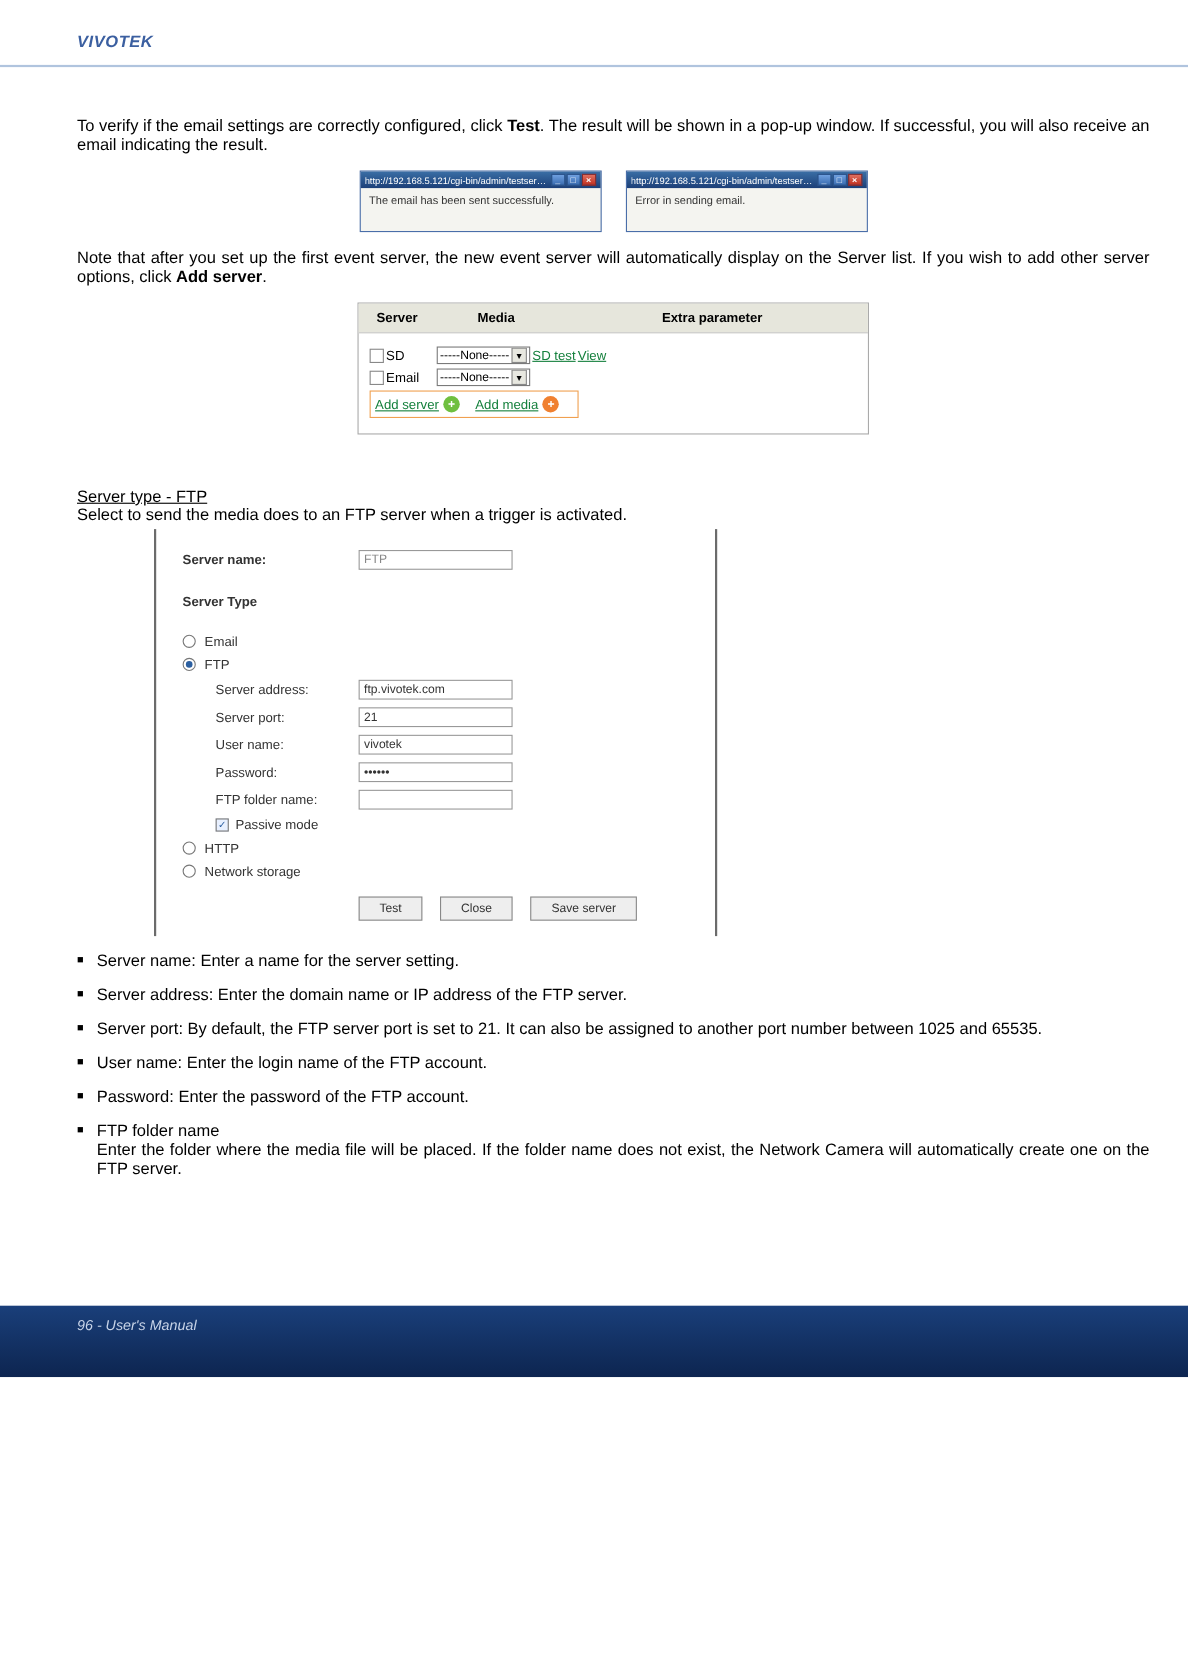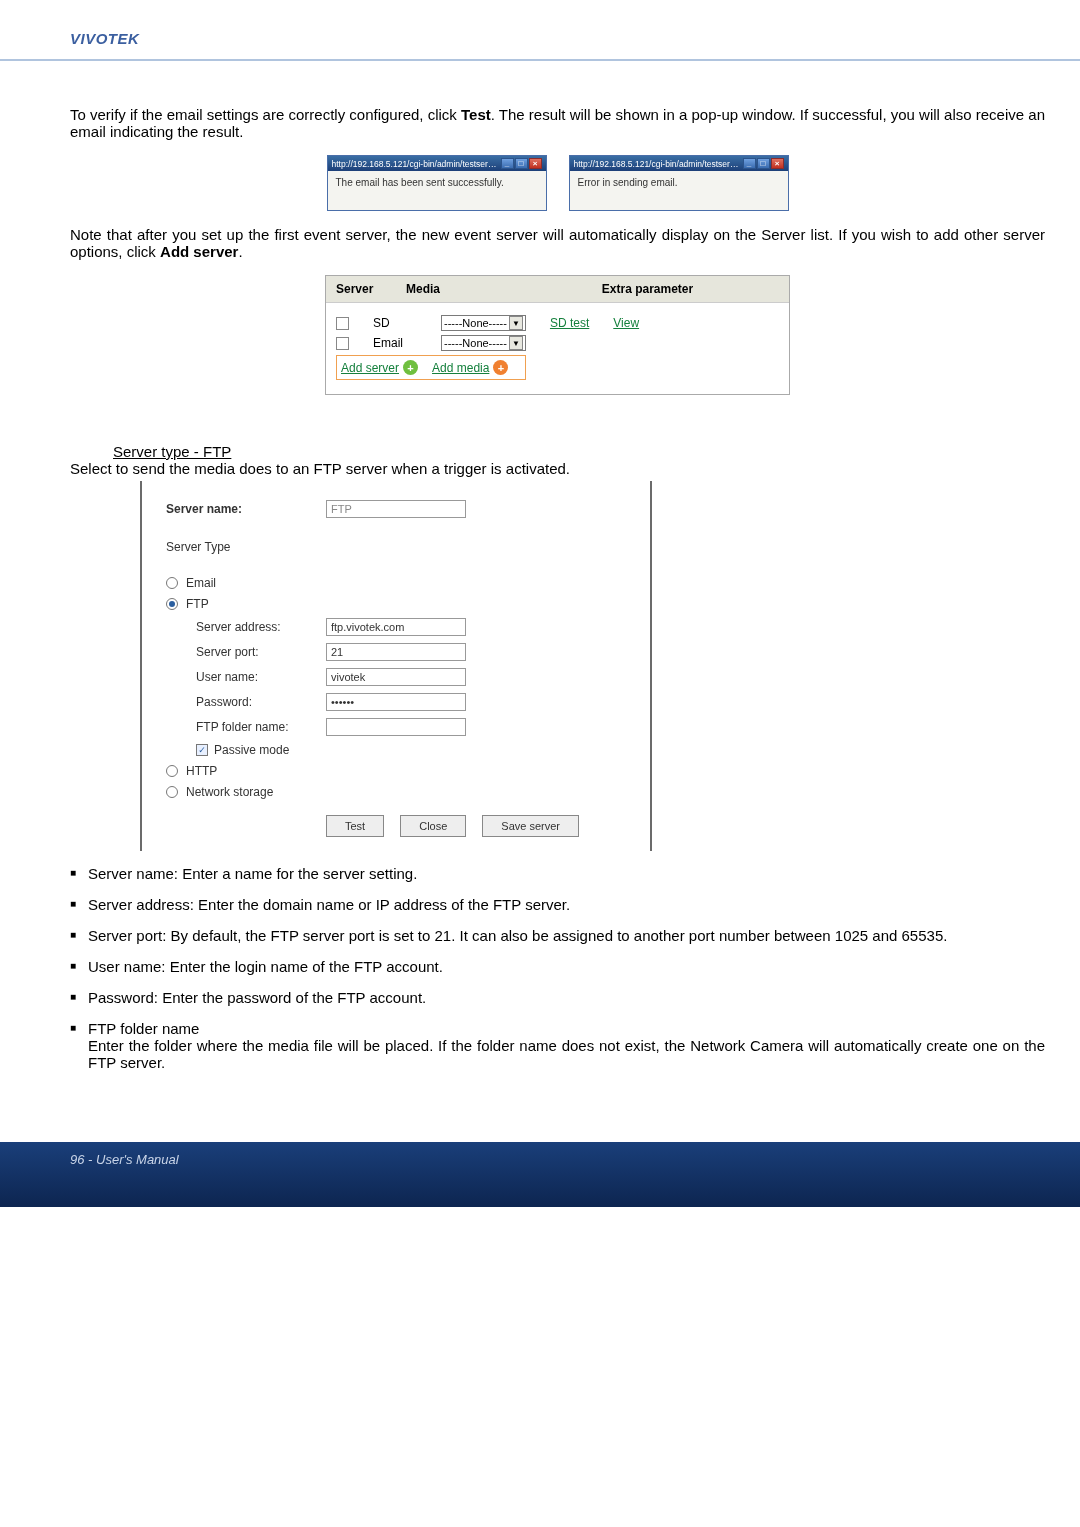--- a/index.html
+++ b/index.html
@@ -15,46 +15,46 @@
   .popup { width:220px; border:1px solid #4a6ea9; font-size:9px; background:#f4f4f0; }
   .popup-titlebar { background:linear-gradient(#3a6ea5,#1c3f78); color:#fff; padding:2px 4px; display:flex; align-items:center; justify-content:space-between; font-family:Tahoma,Arial; font-size:8.5px; white-space:nowrap; overflow:hidden; }
   .popup-titlebar .tb-text { overflow:hidden; text-overflow:ellipsis; }
   .popup-btns { display:flex; gap:1px; }
   .wbtn { width:13px; height:11px; display:flex; align-items:center; justify-content:center; font-size:8px; font-weight:bold; color:#fff; }
   .wbtn.min,.wbtn.max { background:linear-gradient(#6fa0e0,#3a6cb0); border:1px solid #2c548c; }
   .wbtn.close { background:linear-gradient(#e07060,#c03020); border:1px solid #8c2c2c; }
   .popup-body { padding:6px 8px 22px 8px; font-size:10px; color:#333; }
   .server-panel { width:465px; margin:10px auto 18px auto; border:1px solid #aaa; background:#fff; }
   .sp-header { display:flex; background:#e6e6dc; border-bottom:1px solid #ccc; font-size:12px; font-weight:bold; }
-  .sp-h-cell { padding:6px 10px; }
+  .sp-h-cell { padding:6px 10px;text-align:center; }
   .sp-body { padding:8px 10px 10px 10px; font-size:12px; }
-  .sp-row { display:flex; align-items:center; gap:24px; margin:4px 0; }
+  .sp-row { display:flex; align-items:center; gap:2px; margin:4px 0; }
   .cb { width:13px; height:13px; border:1px solid #888; background:#fff; display:inline-block; }
   .sp-select { border:1px solid #7a7a7a; font-size:11px; padding:0 2px; background:#fff; display:inline-flex; align-items:center; }
   .dd-btn { border:1px solid #888; width:14px; height:14px; display:inline-flex; align-items:center; justify-content:center; margin-left:2px; background:#e8e8e0; font-size:8px; }
   .alink { color:#15803d; text-decoration:underline; font-size:12px; }
   .add-icon { display:inline-flex; width:15px; height:15px; border-radius:50%; align-items:center; justify-content:center; font-weight:bold; font-size:11px; color:#fff; }
   .add-icon.green { background:#6fbf3f; }
   .add-icon.orange { background:#f08030; }
-  .underline { text-decoration:underline;margin-left:43px; }
+  .underline { text-decoration:underline; }
   .ftp-panel { width:512px; margin:4px 0 10px 70px; border-left:2px solid #6b6b6b; border-right:2px solid #6b6b6b; padding:12px 18px 14px 24px; font-size:12px; color:#333; }
   .ftp-row { display:flex; align-items:center; margin:7px 0; }
   .ftp-label { width:160px; }
   .ftp-label.ind { padding-left:30px; }
   .ftp-input { border:1px solid #999; background:#fff; height:18px; width:140px; padding:0 4px; font-size:11px; display:flex; align-items:center; }
   .radio { width:12px; height:12px; border:1px solid #777; border-radius:50%; display:inline-flex; align-items:center; justify-content:center; margin-right:8px; background:#fff; }
   .radio.sel::after { content:""; width:6px; height:6px; border-radius:50%; background:#2b5fa0; display:block; }
   .cb2 { width:12px; height:12px; border:1px solid #777; background:#e8f0ff; display:inline-flex; align-items:center; justify-content:center; font-size:9px; color:#2b5fa0; margin-right:6px; }
   .btn { border:1px solid #888; background:#eee; padding:4px 18px; font-size:11px; }
   .btn-row { display:flex; gap:16px; margin:16px 0 0 160px; }
-  .sect-title { font-weight:normal; font-size:12px; margin:22px 0; }
+  .sect-title { font-weight:bold; font-size:12px; margin:22px 0; }
   ul.bullets { list-style:none; padding:0; margin:10px 0; }
   ul.bullets > li { position:relative; padding-left:18px; margin:14px 0; text-align:justify; }
   ul.bullets > li::before { content:"■"; position:absolute; left:0; top:2px; font-size:10px; }
-  .footer { margin-top:71px; background:linear-gradient(#1a3f7a,#0d2550); color:#c8d4e8; font-style:italic; font-size:13px; padding:10px 0 40px 70px; }
+  .footer { margin-top:116px; background:linear-gradient(#1a3f7a,#0d2550); color:#c8d4e8; font-style:italic; font-size:13px; padding:10px 0 40px 70px; }
 </style>
 </head>
 <body>
 
 <div class="page">
   <div class="header">
     <span class="brand">VIVOTEK</span>
   </div>
   <hr class="hr1">
 

